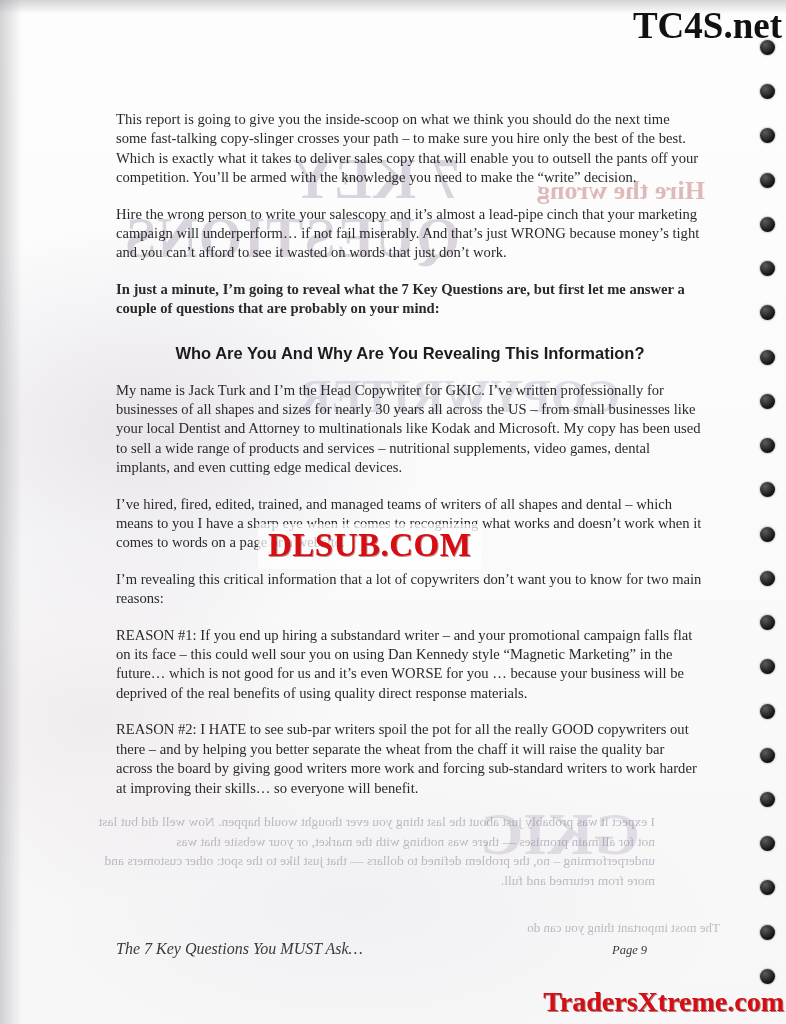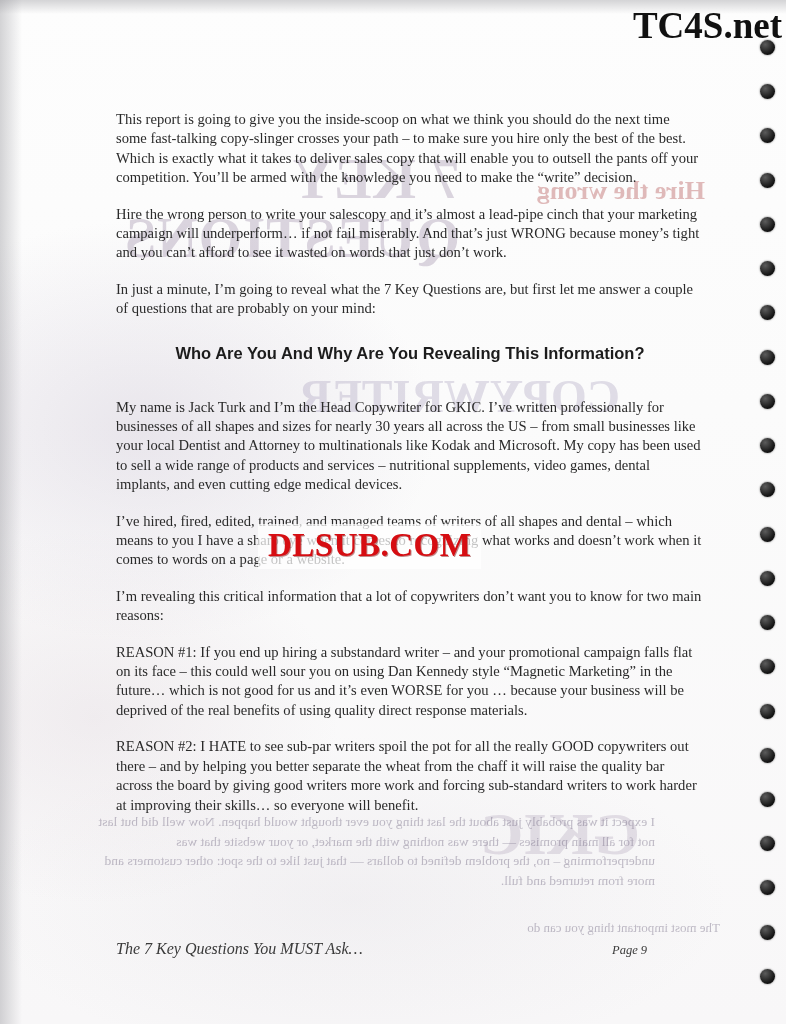--- a/index.html
+++ b/index.html
@@ -131,28 +131,29 @@
     font-size: 14.6px;
     line-height: 1.33;
     color: #2a2a2a;
   }
   .content p {
     margin: 0 0 17px 0;
     text-align: left;
   }
   .content p.tight {
     margin-bottom: 15px;
+    font-weight: bold;
   }
   .section-heading {
     text-align: center;
     font-family: "Liberation Sans", sans-serif;
     font-weight: bold;
     font-size: 16.5px;
     color: #1c1c1c;
-    margin: 24px 0 33px 0;
+    margin: 24px 0 16px 0;
   }
 
   
   .footer-left {
     position: absolute;
     left: 116px;
     bottom: 66px;
     font-style: italic;
     font-size: 16px;
     color: #3a3a3a;
@@ -236,20 +237,21 @@
     <p>I’m revealing this critical information that a lot of copywriters don’t want you to know for two main reasons:</p>
     <p>REASON #1: If you end up hiring a substandard writer – and your promotional campaign falls flat on its face – this could well sour you on using Dan Kennedy style “Magnetic Marketing” in the future… which is not good for us and it’s even WORSE for you … because your business will be deprived of the real benefits of using quality direct response materials.</p>
     <p>REASON #2: I HATE to see sub-par writers spoil the pot for all the really GOOD copywriters out there – and by helping you better separate the wheat from the chaff it will raise the quality bar across the board by giving good writers more work and forcing sub-standard writers to work harder at improving their skills… so everyone will benefit.</p>
   </div>
 
   <div class="footer-left">The 7 Key Questions You MUST Ask…</div>
   <div class="footer-right">Page 9</div>
 
   <div class="banner-top">TC4S.net</div>
   <div class="watermark-center">DLSUB.COM</div>
+  <div class="banner-bottom">TradersXtreme.com</div>
 
   <div class="binding">
     <div class="hole"></div>
     <div class="hole"></div>
     <div class="hole"></div>
     <div class="hole"></div>
     <div class="hole"></div>
     <div class="hole"></div>
     <div class="hole"></div>
     <div class="hole"></div>

